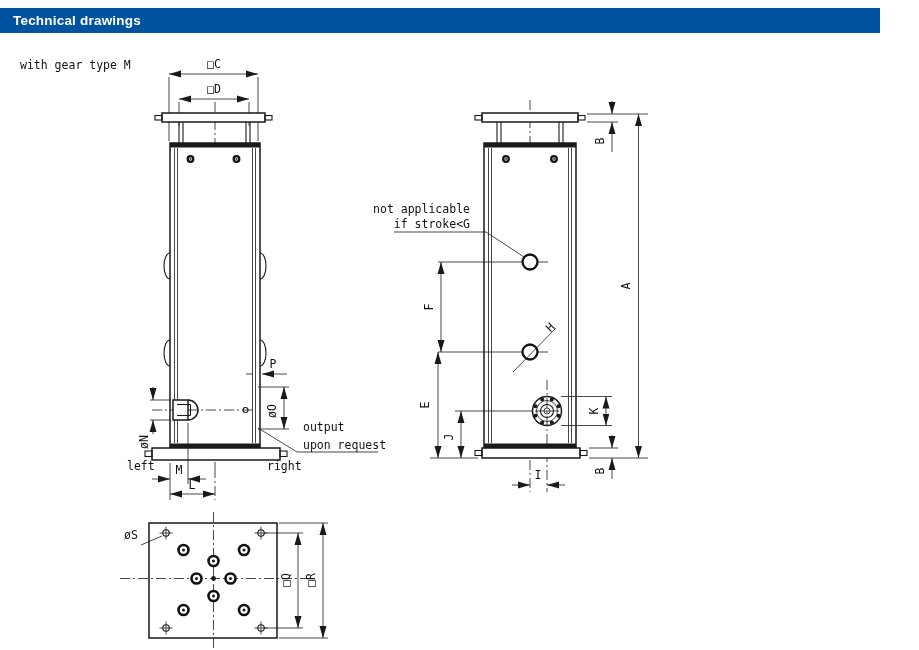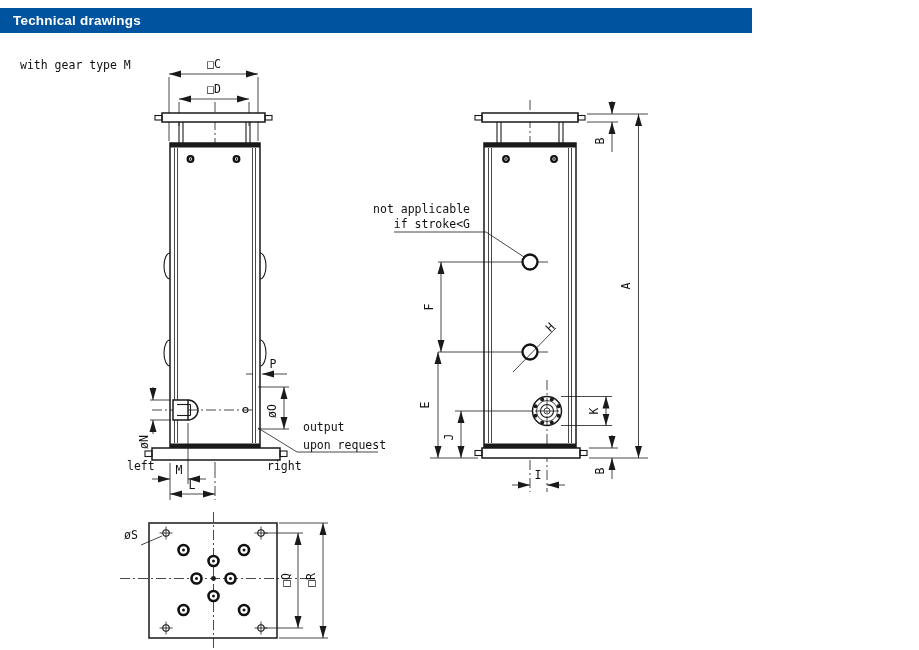--- a/index.html
+++ b/index.html
@@ -1,18 +1,18 @@
 <!DOCTYPE html>
 <html><head>
 <meta charset="utf-8">
 <style>
   html,body{margin:0;padding:0;background:#ffffff;}
   #page{position:relative;width:919px;height:650px;background:#fff;overflow:hidden;
         font-family:"Liberation Sans",sans-serif;}
-  #titlebar{position:absolute;left:0;top:8px;width:752px;height:25px;background:#00539e;
+  #titlebar{position:absolute;left:0;top:8px;width:880px;height:25px;background:#00539e;
             display:flex;align-items:center;}
   #titlebar .t{color:#fff;font-weight:bold;font-size:13.5px;padding-left:13px;letter-spacing:.2px;}
   svg{position:absolute;left:0;top:0;}
   .ln{stroke:#1a1a1a;stroke-width:1.5;fill:none;}
   .lnf{stroke:#1a1a1a;stroke-width:1.5;fill:#ffffff;}
   .md{stroke:#1a1a1a;stroke-width:1.1;fill:none;}
   .tn{stroke:#1a1a1a;stroke-width:0.8;fill:none;}
   .cl{stroke:#1a1a1a;stroke-width:0.8;fill:none;stroke-dasharray:10 3 2 3;}
   .bd{stroke:#111;stroke-width:2.3;fill:#ffffff;}
   .hv{stroke:#111;stroke-width:2.6;fill:#ffffff;}

